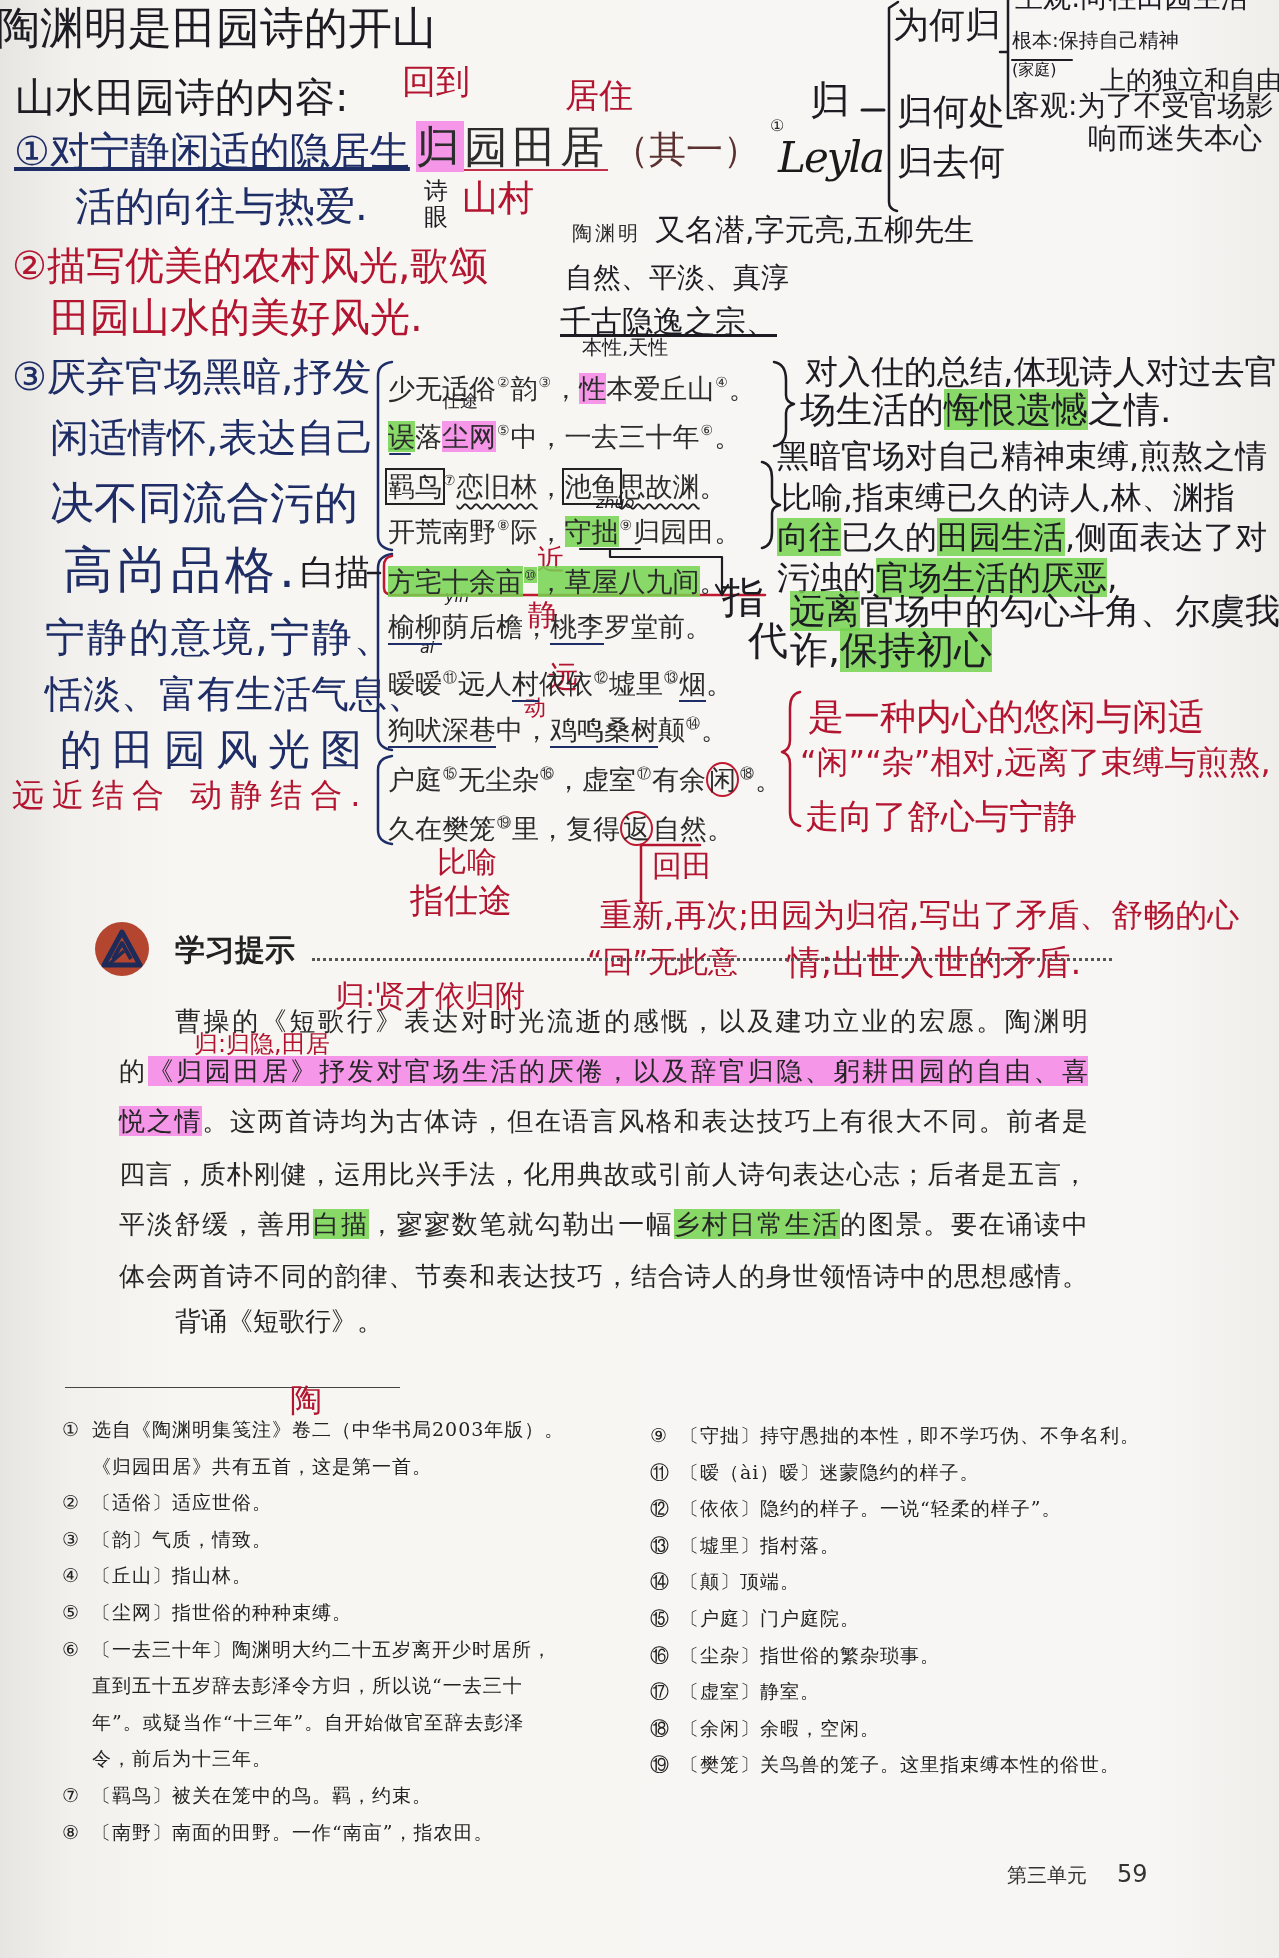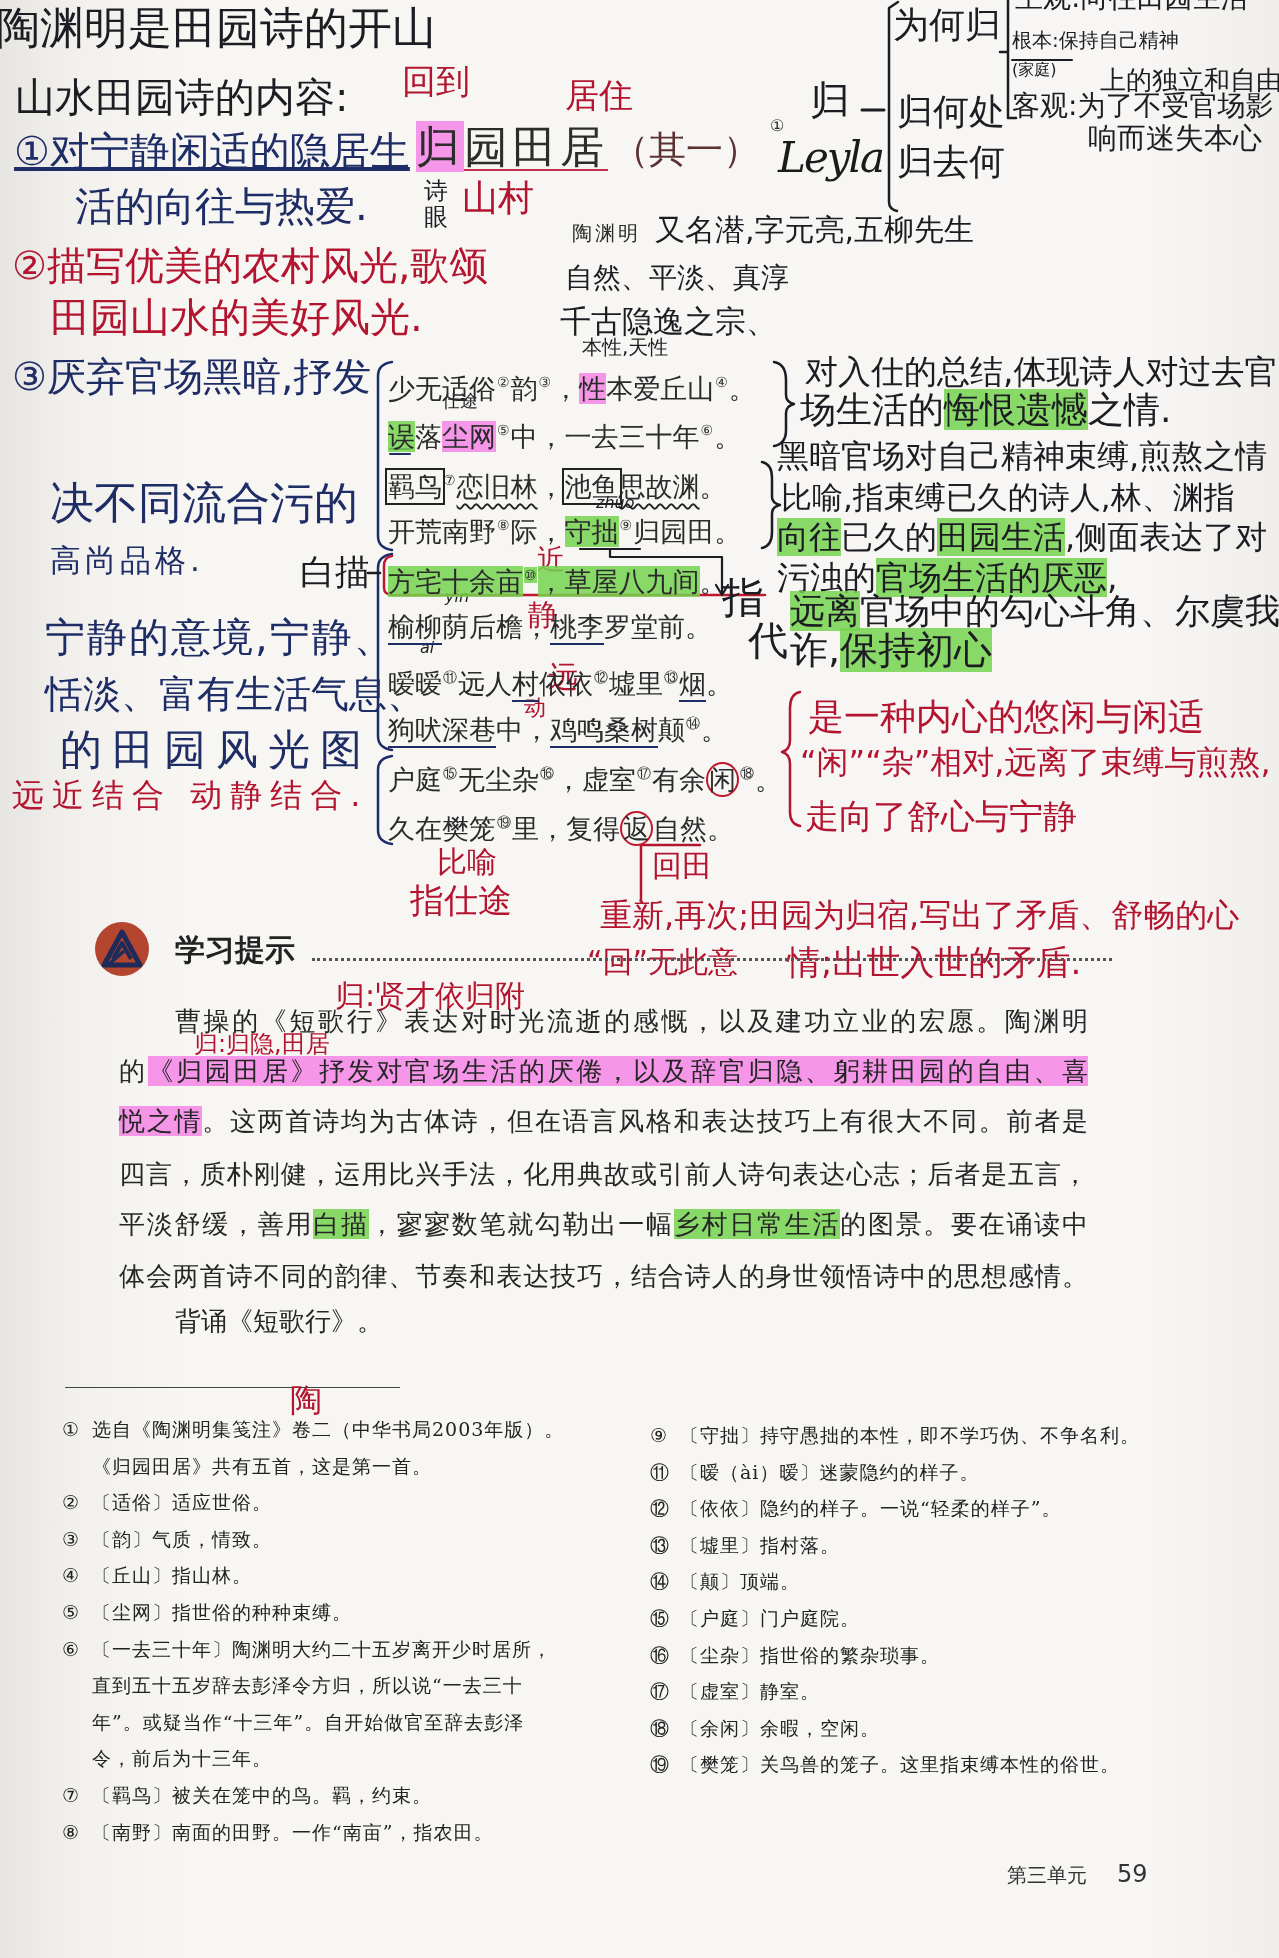--- a/index.html
+++ b/index.html
@@ -80,22 +80,23 @@
   <div class="abs hw ink-black" style="left:-4px; top:6px; font-size:44px;">陶渊明是田园诗的开山</div>
   <div class="abs hw ink-black" style="left:15px; top:77px; font-size:40px;">山水田园诗的内容:</div>
 
   <div class="abs hw ink-blue" style="left:14px; top:131px; font-size:40px;text-decoration:underline;">①对宁静闲适的隐居生</div>
   <div class="abs hw ink-blue" style="left:75px; top:186px; font-size:40px;">活的向往与热爱.</div>
 
   <div class="abs hw ink-red" style="left:12px; top:246px; font-size:39px;">②描写优美的农村风光,歌颂</div>
   <div class="abs hw ink-red" style="left:50px; top:297px; font-size:40px;">田园山水的美好风光.</div>
 
   <div class="abs hw ink-blue" style="left:12px; top:357px; font-size:39px;">③厌弃官场黑暗,抒发</div>
+  <div class="abs hw ink-blue" style="left:50px; top:418px; font-size:39px;">闲适情怀,表达自己</div>
   <div class="abs hw ink-blue" style="left:50px; top:481px; font-size:44px;">决不同流合污的</div>
-  <div class="abs hw ink-blue" style="left:50px; top:545px; font-size:31px; letter-spacing:4px;">高尚品格.</div>
+  <div class="abs hw ink-blue" style="left:63px; top:545px; font-size:50px; letter-spacing:4px;">高尚品格.</div>
   <div class="abs hw ink-black" style="left:300px; top:555px; font-size:35px;">白描</div>
 
   <div class="abs hw ink-blue" style="left:45px; top:617px; font-size:40px; letter-spacing:2px;">宁静的意境,宁静、</div>
   <div class="abs hw ink-blue" style="left:45px; top:675px; font-size:38px;">恬淡、富有生活气息、</div>
   <div class="abs hw ink-blue" style="left:60px; top:729px; font-size:42px; letter-spacing:10px;">的田园风光图</div>
   <div class="abs hw ink-red" style="left:12px; top:779px; font-size:32px; letter-spacing:8px;">远近结合  动静结合.</div>
 
   <div class="abs hw ink-red" style="left:402px; top:64px; font-size:34px;">回到</div>
   <div class="abs hw ink-red" style="left:565px; top:78px; font-size:34px;">居住</div>
 
@@ -108,21 +109,21 @@
 
   <div class="abs hw ink-black" style="left:424px; top:178px; font-size:24px; line-height:1.1;">
     <div>诗</div>
     <div>眼</div>
   </div>
   <div class="abs hw ink-red" style="left:462px; top:180px; font-size:36px;">山村</div>
 
   <div class="abs printed" style="left:572px; top:223px; font-size:20px; letter-spacing:3px;">陶渊明</div>
   <div class="abs hw ink-black" style="left:655px; top:215px; font-size:30px;">又名潜,字元亮,五柳先生</div>
   <div class="abs hw ink-black" style="left:565px; top:264px; font-size:28px;">自然、平淡、真淳</div>
-  <div class="abs hw ink-black" style="left:560px; top:306px; font-size:31px;">千古隐逸之宗、</div>
+  <div class="abs hw ink-black" style="left:560px; top:306px; font-size:31px;text-decoration:underline;">千古隐逸之宗、</div>
 
   <div class="abs hw ink-black" style="left:810px; top:80px; font-size:40px;">归</div>
   <div class="abs hw ink-black" style="left:893px; top:7px; font-size:36px;">为何归</div>
   <div class="abs hw ink-black" style="left:897px; top:94px; font-size:36px;">归何处</div>
   <div class="abs hw ink-black" style="left:897px; top:144px; font-size:36px;">归去何</div>
 
   <div class="abs hw ink-black" style="left:1015px; top:-16px; font-size:28px;">主观:向往田园生活</div>
   <div class="abs hw ink-black" style="left:1012px; top:30px; font-size:20px;"><span>根本</span><span>:保持自己精神</span></div>
   <div class="abs hw ink-black" style="left:1012px; top:62px; font-size:16px;">(家庭)</div>
   <div class="abs hw ink-black" style="left:1100px; top:67px; font-size:26px;">上的独立和自由</div>

